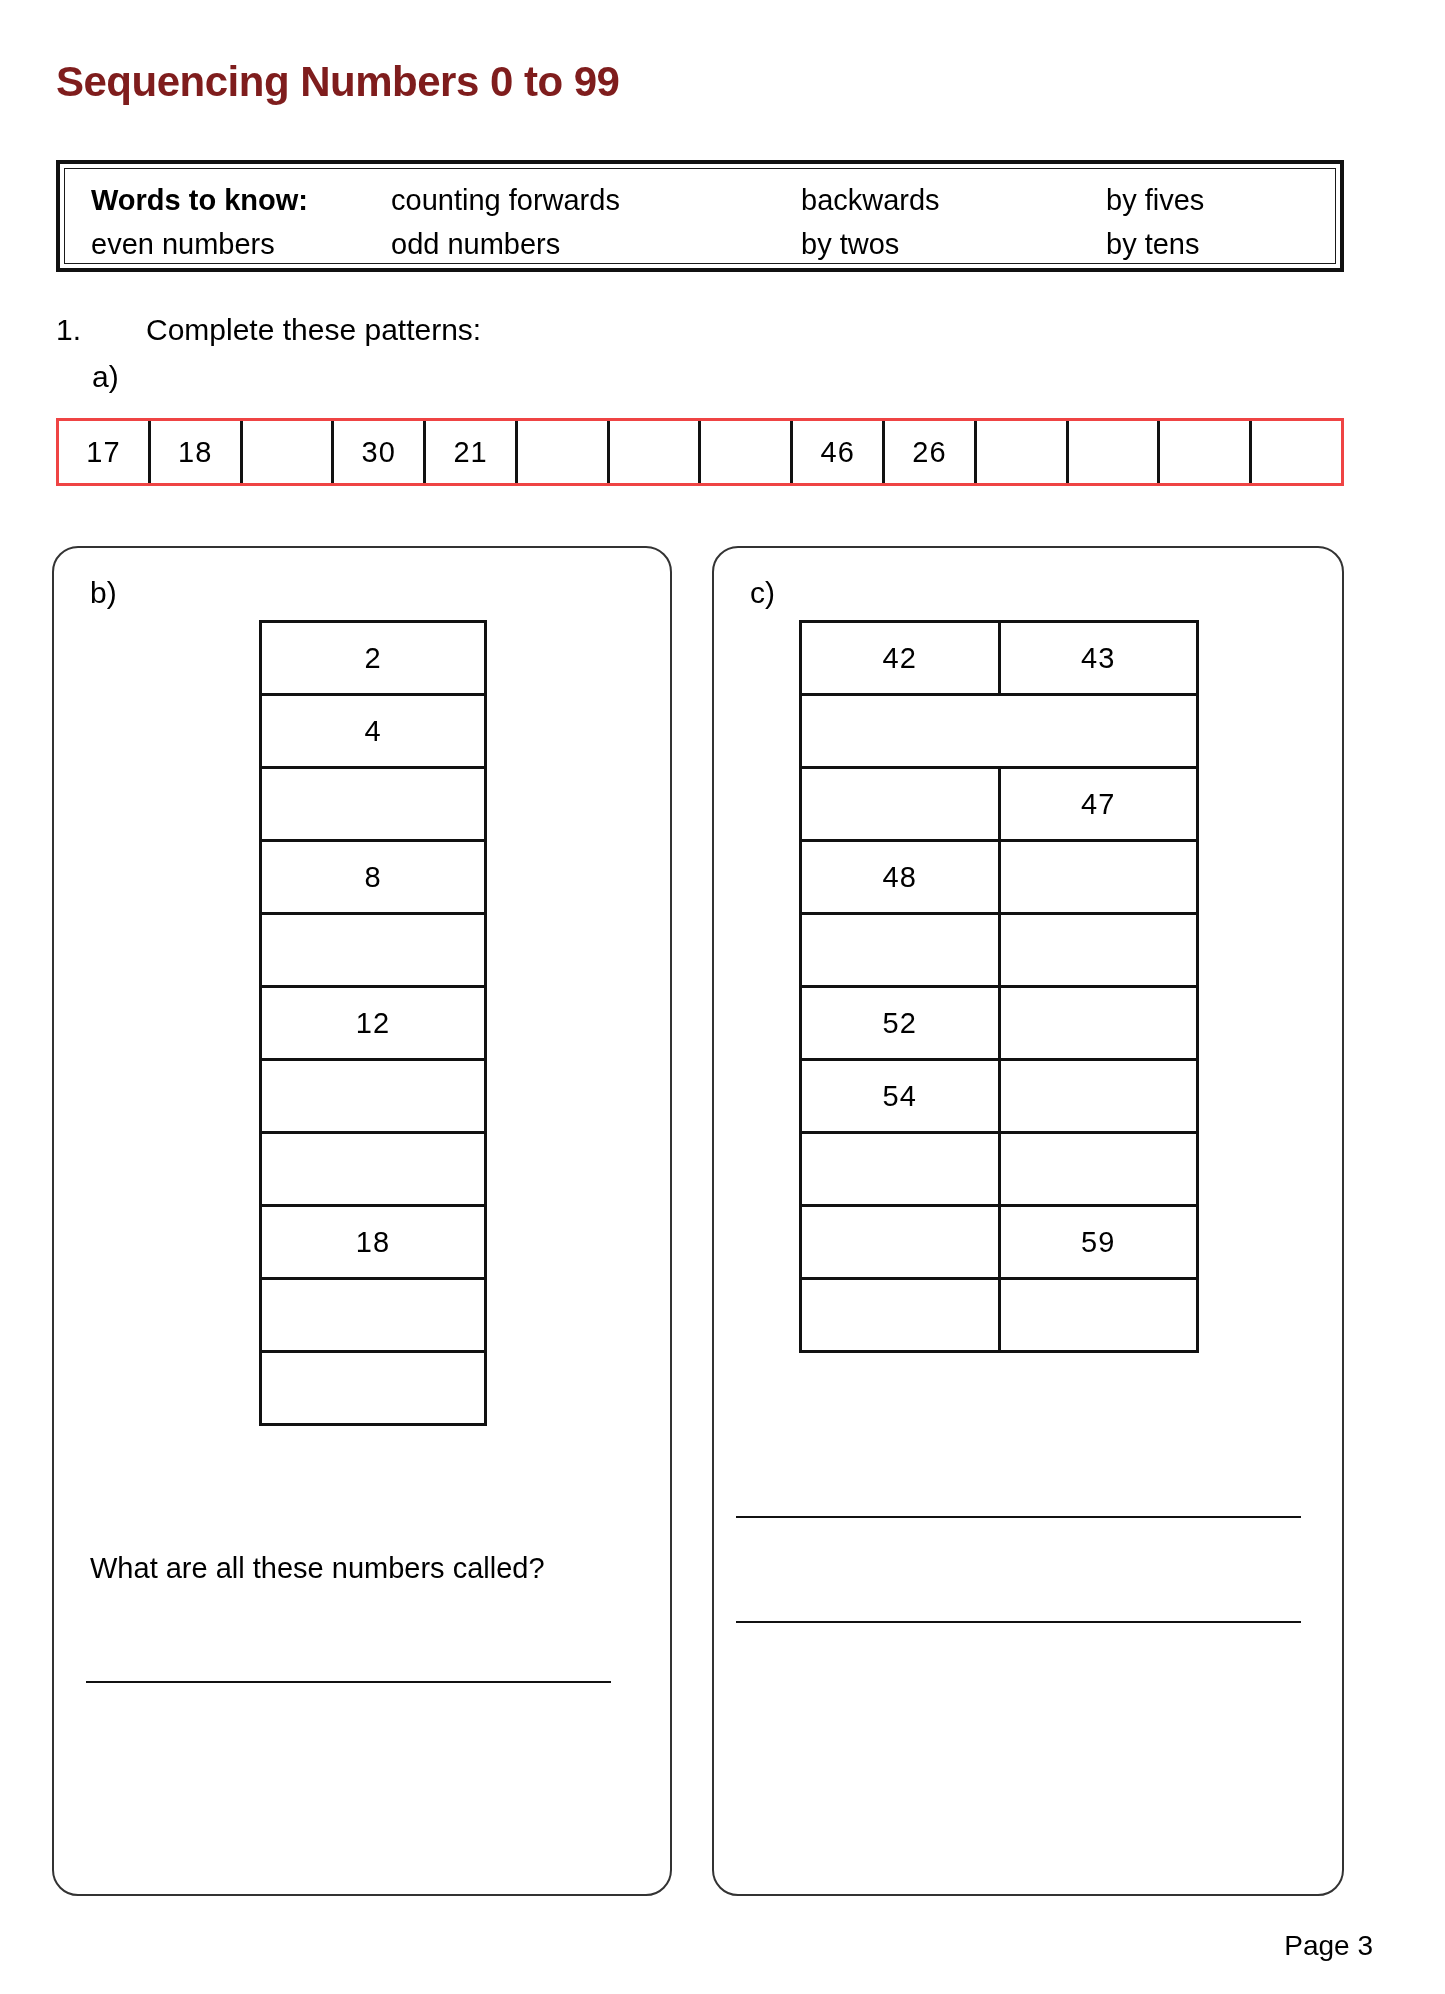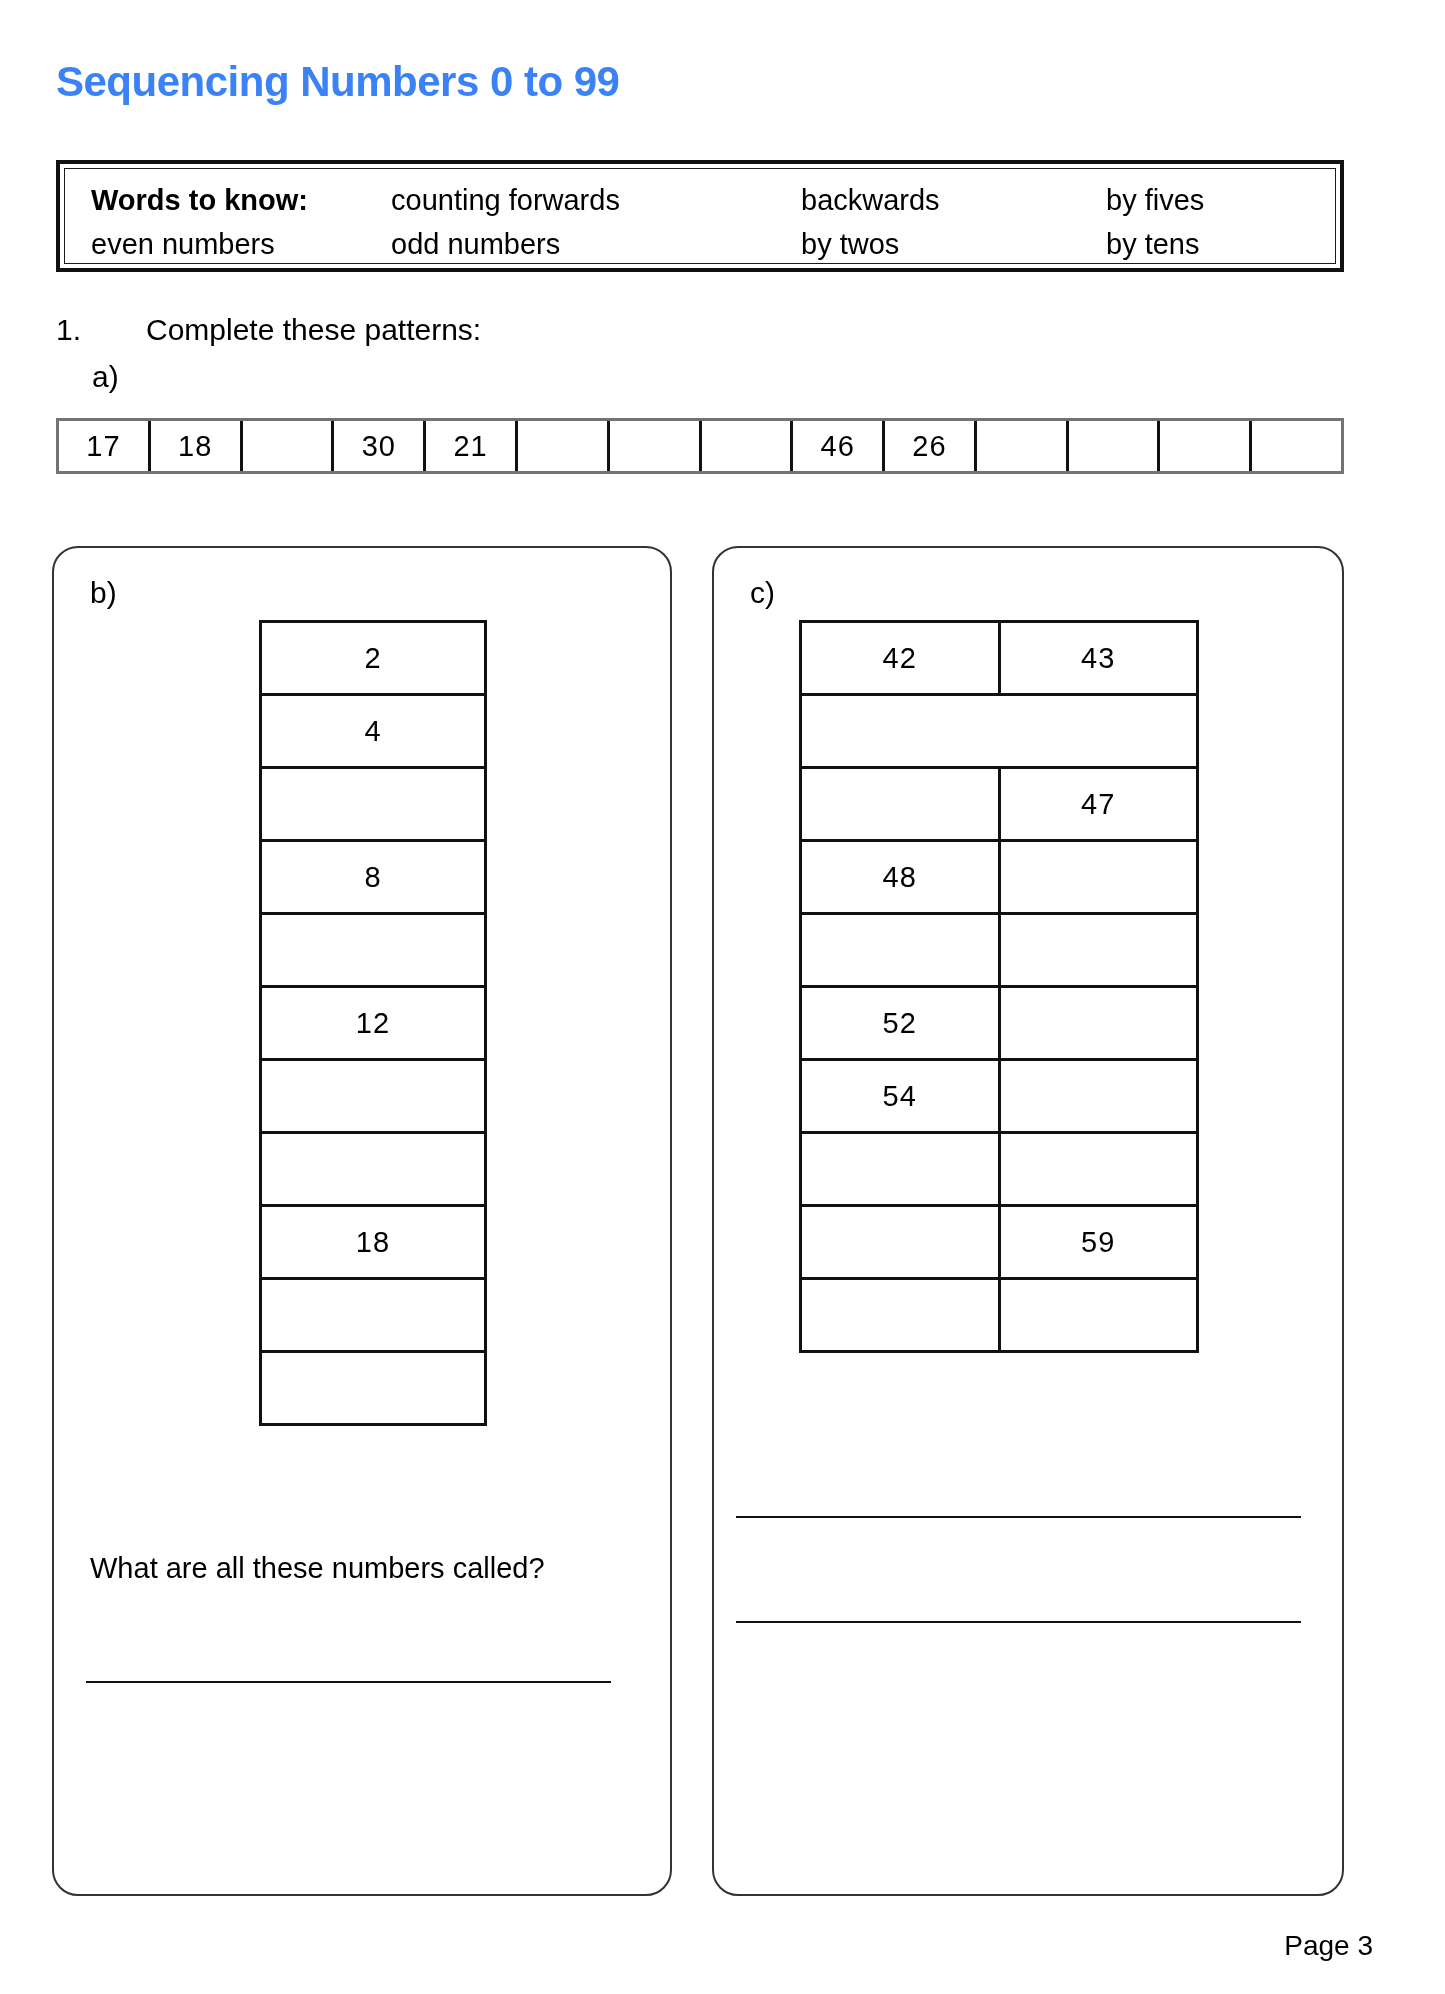--- a/index.html
+++ b/index.html
@@ -17,21 +17,21 @@
   }
 
   
   .title {
     position: absolute;
     left: 56px;
     top: 58px;
     font-size: 42px;
     font-weight: bold;
     letter-spacing: -0.5px;
-    color: #3b82f6;
+    color: #7f1d1d;
     white-space: nowrap;
   }
 
   
   .words-box {
     position: absolute;
     left: 56px;
     top: 160px;
     width: 1288px;
     height: 112px;
@@ -82,26 +82,25 @@
     top: 360px;
     font-size: 30px;
   }
 
   
   .strip {
     position: absolute;
     left: 56px;
     top: 418px;
     width: 1288px;
-    height: 56px;
-    border: 3px solid #737373;
+    height: 68px;
+    border: 3px solid #ef4444;
     box-sizing: border-box;
     display: flex;
     background: #ffffff;
-    justify-content: flex-end;
   }
   .strip-cell {
     flex: 1 1 0;
     border-right: 3px solid #111111;
     box-sizing: border-box;
     display: flex;
     align-items: center;
     justify-content: center;
     font-size: 29px;
     letter-spacing: 1px;

